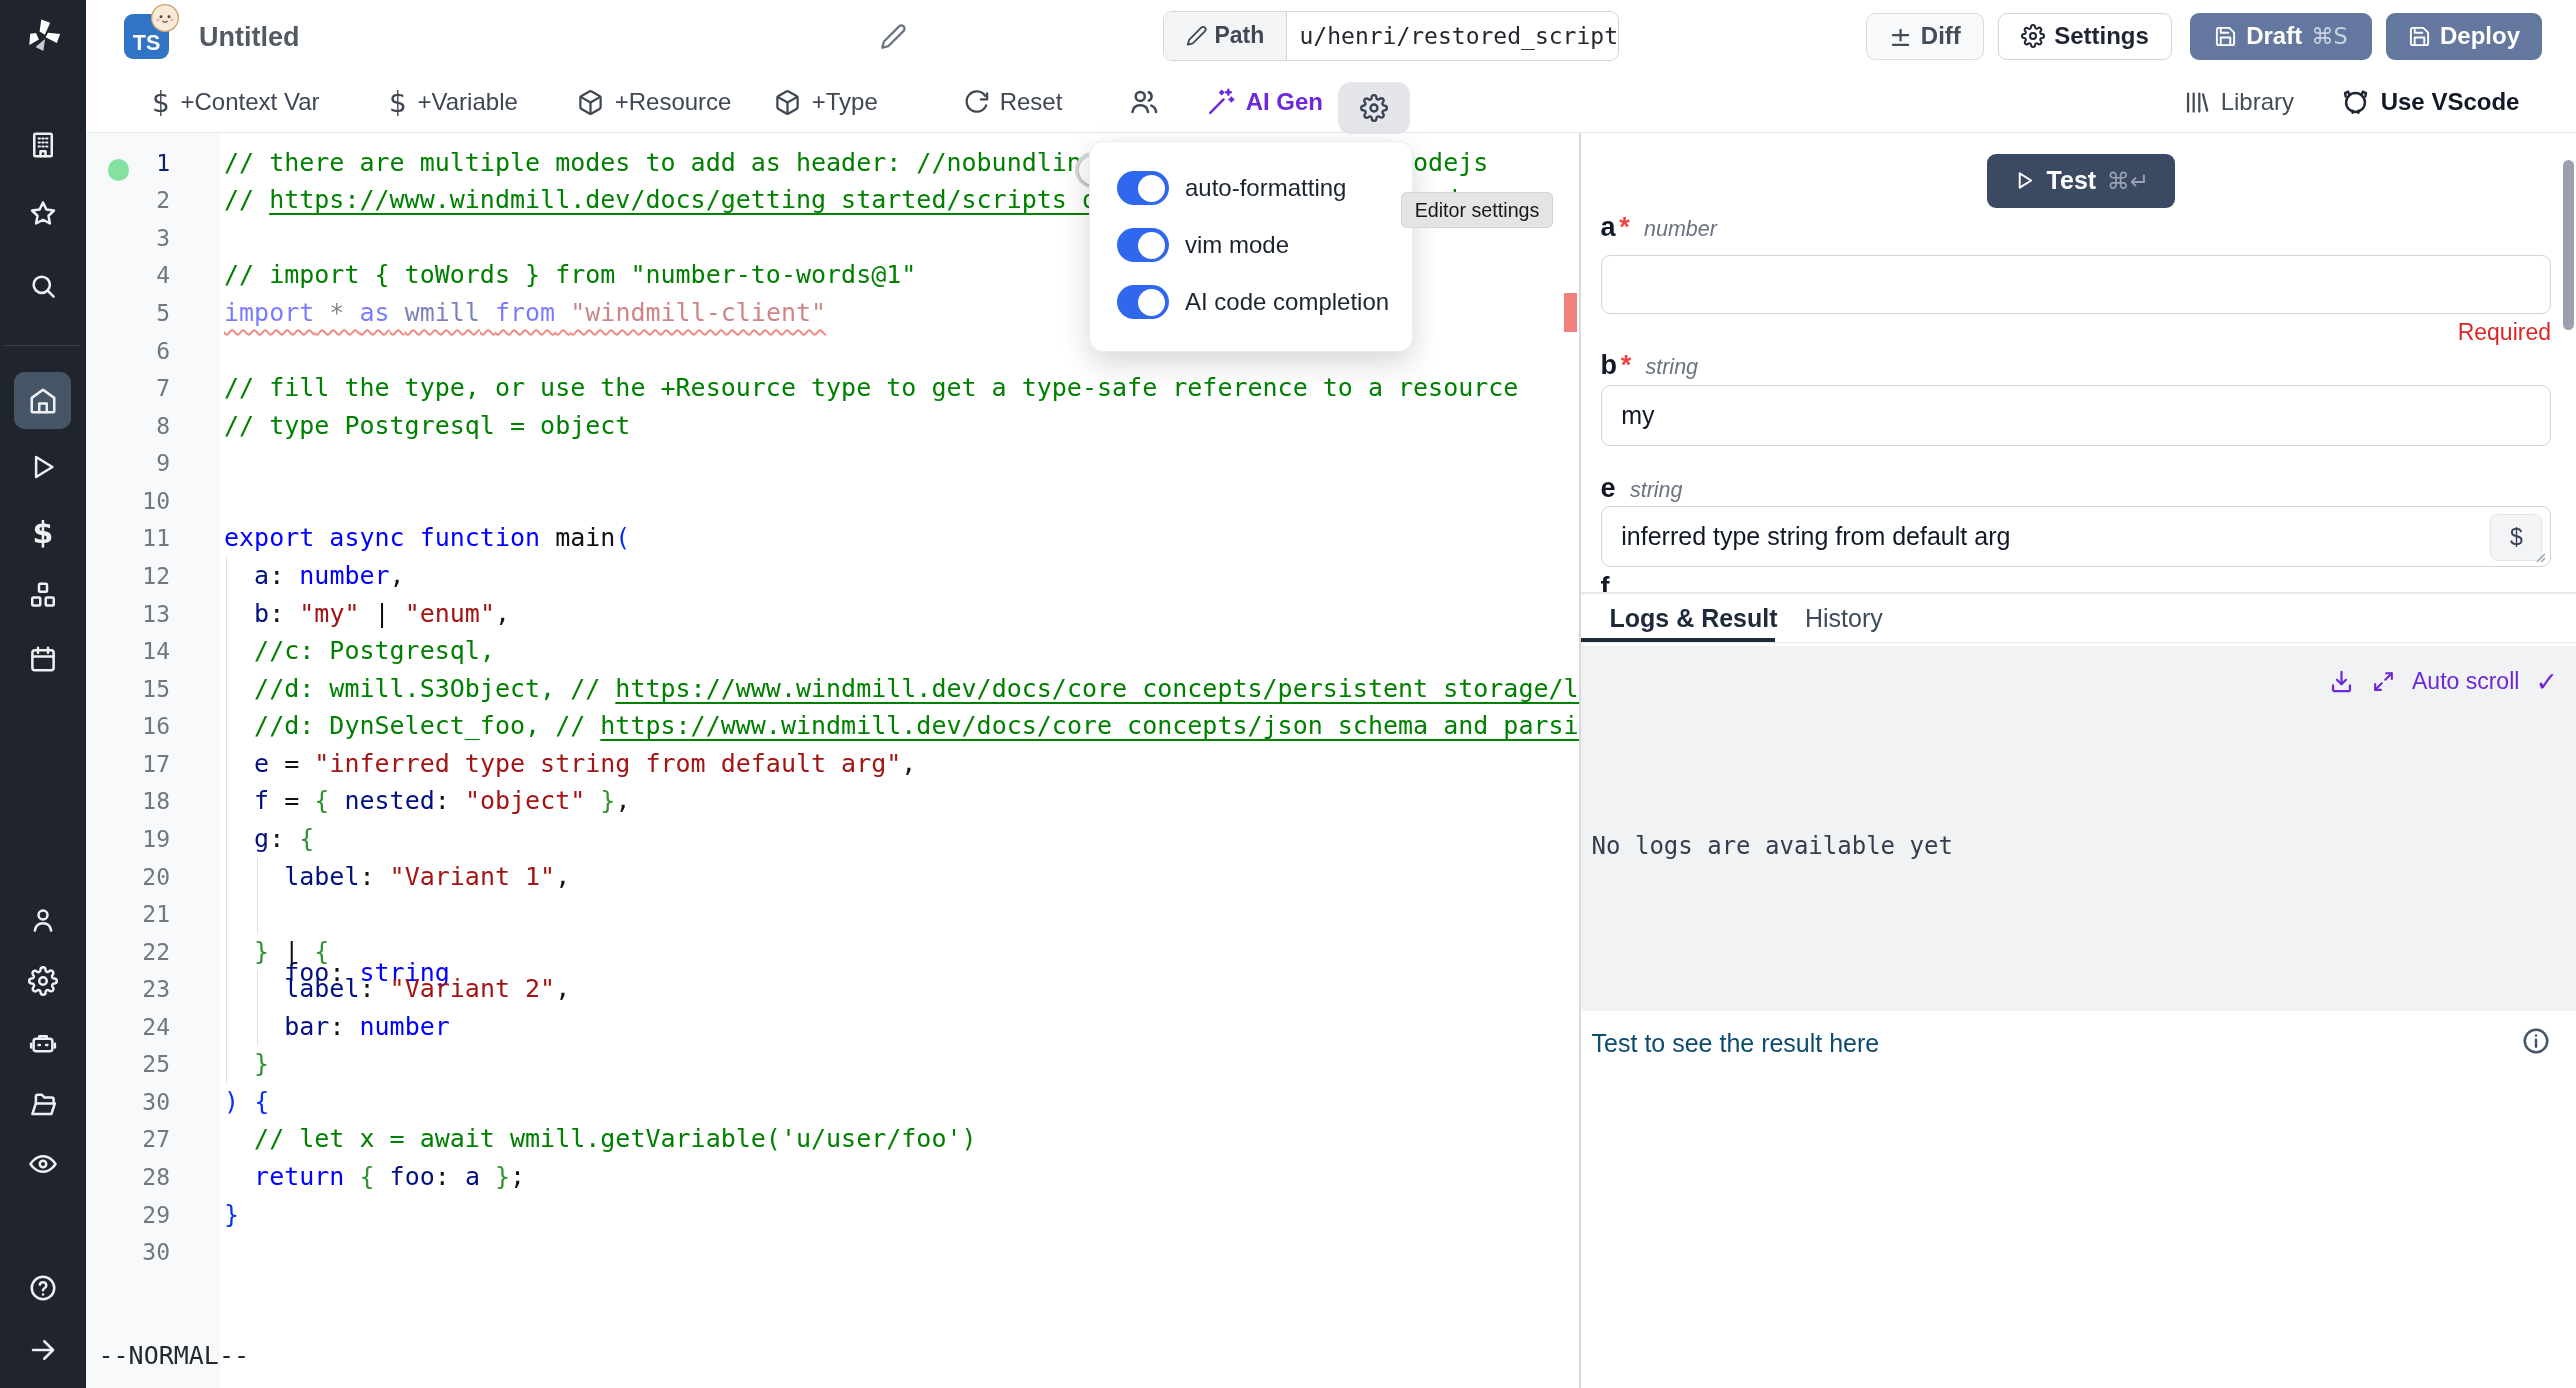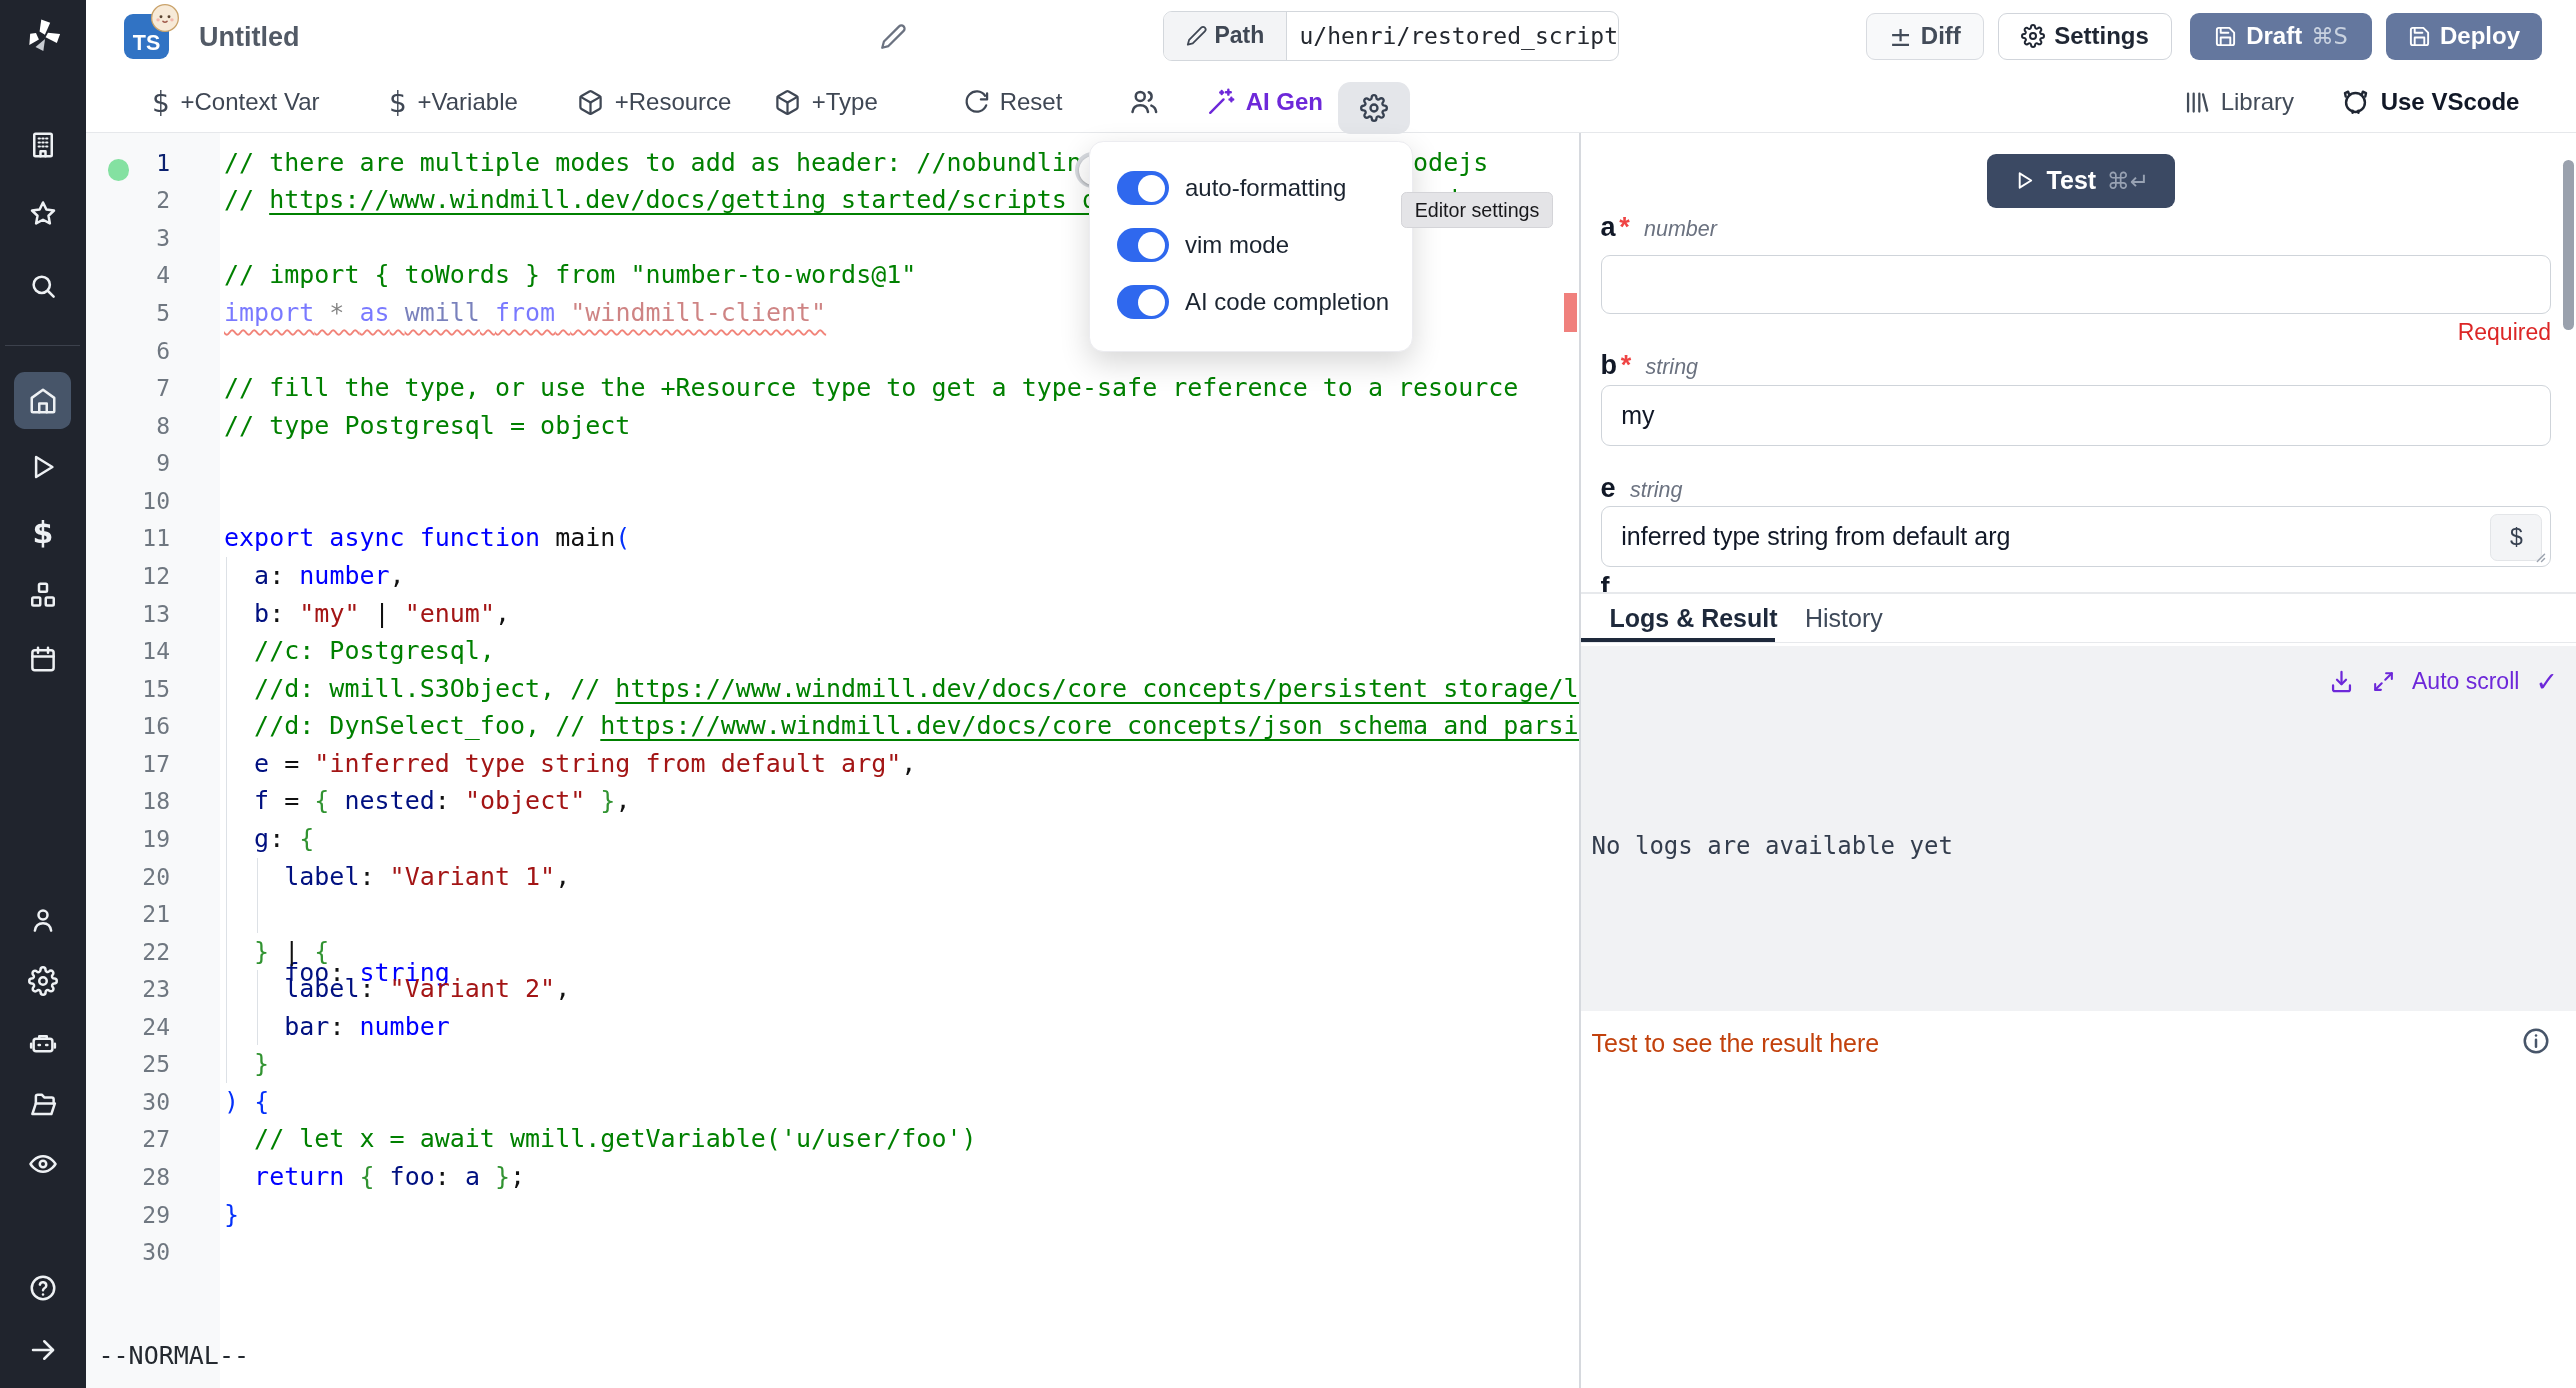--- a/index.html
+++ b/index.html
@@ -90,21 +90,21 @@
   .tab{position:absolute;top:471px;font-size:25px;color:#1e293b;}
   .tab.t0{left:29.5px;font-weight:600;}
   .tab.t1{left:225px;font-weight:500;color:#3f4a5a;}
   .tab-underline{position:absolute;left:0;top:505px;width:195px;height:4.5px;background:#1e293b;}
   .tab-border{position:absolute;left:0;top:509px;width:996px;height:0.9px;background:#e7e9ec;}
   .logs-pane{position:absolute;left:0;top:513px;width:996px;height:365px;background:#f1f2f4;}
   .logs-tools{position:absolute;right:18px;top:19.7px;display:flex;align-items:center;gap:16px;color:#6d28d9;}
   .autoscroll{font-size:23px;}
   .checkmark{font-size:27px;font-weight:700;font-family:"DejaVu Sans",sans-serif;}
   .no-logs{position:absolute;left:11.6px;top:186px;font-family:"DejaVu Sans Mono",monospace;font-size:24px;color:#333d4d;}
-  .result-head{position:absolute;left:11.6px;top:896px;font-size:25px;color:#c2410c;}
+  .result-head{position:absolute;left:11.6px;top:896px;font-size:25px;color:#0c4a6e;}
   .info-ic{position:absolute;left:941px;top:893px;color:#475569;}
   .scroll-thumb{position:absolute;left:983px;top:27px;width:10.7px;height:170px;border-radius:5.4px;background:#9aa1ad;}
 
   
   #settings-pop{left:1089px;top:141px;width:322px;height:209px;background:#fff;border:0.9px solid #ececf0;border-radius:14.3px;
     box-shadow:0 10.7px 30px rgba(0,0,0,.16);z-index:50;}
   .pop-row{position:absolute;left:27px;display:flex;align-items:center;gap:16px;height:36px;}
   .pop-toggle{position:relative;width:52px;height:34px;border-radius:17px;background:#2f68ee;flex:0 0 auto;}
   .pop-toggle .knob{position:absolute;right:3.6px;top:3.6px;width:27px;height:27px;border-radius:50%;background:#fff;}
   .pop-label{font-size:24px;color:#1b2430;font-weight:500;white-space:nowrap;}

